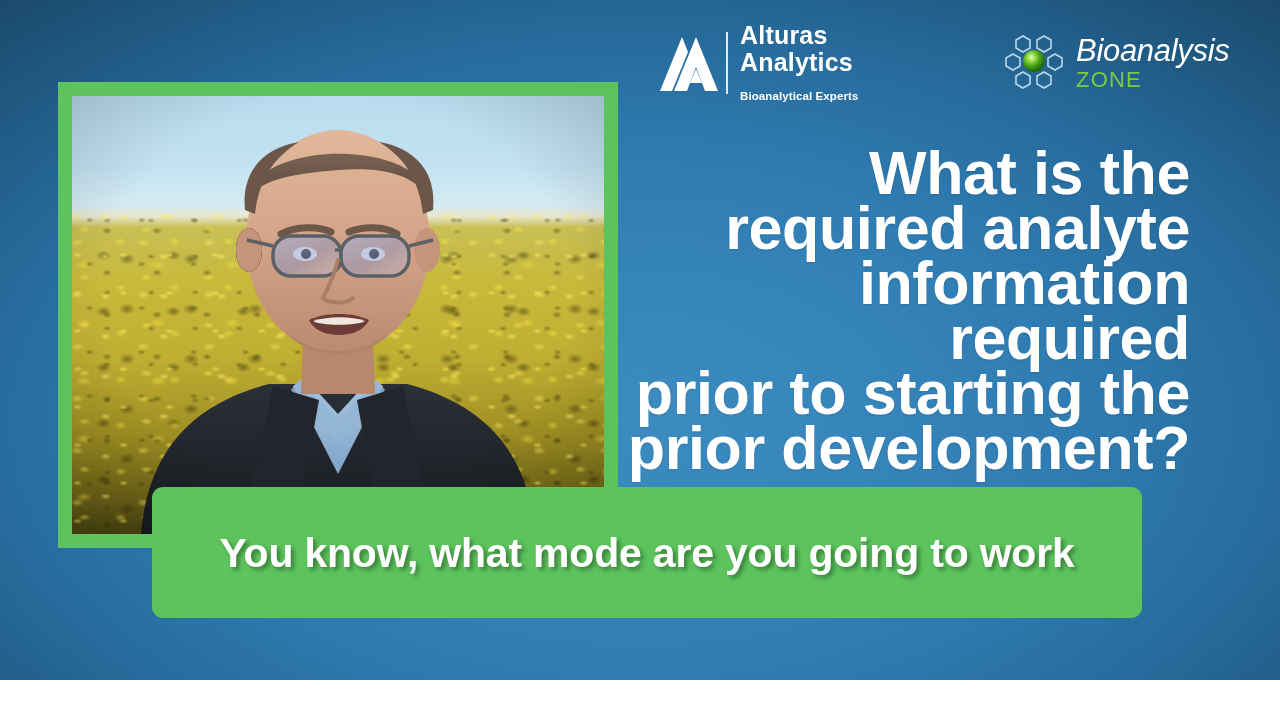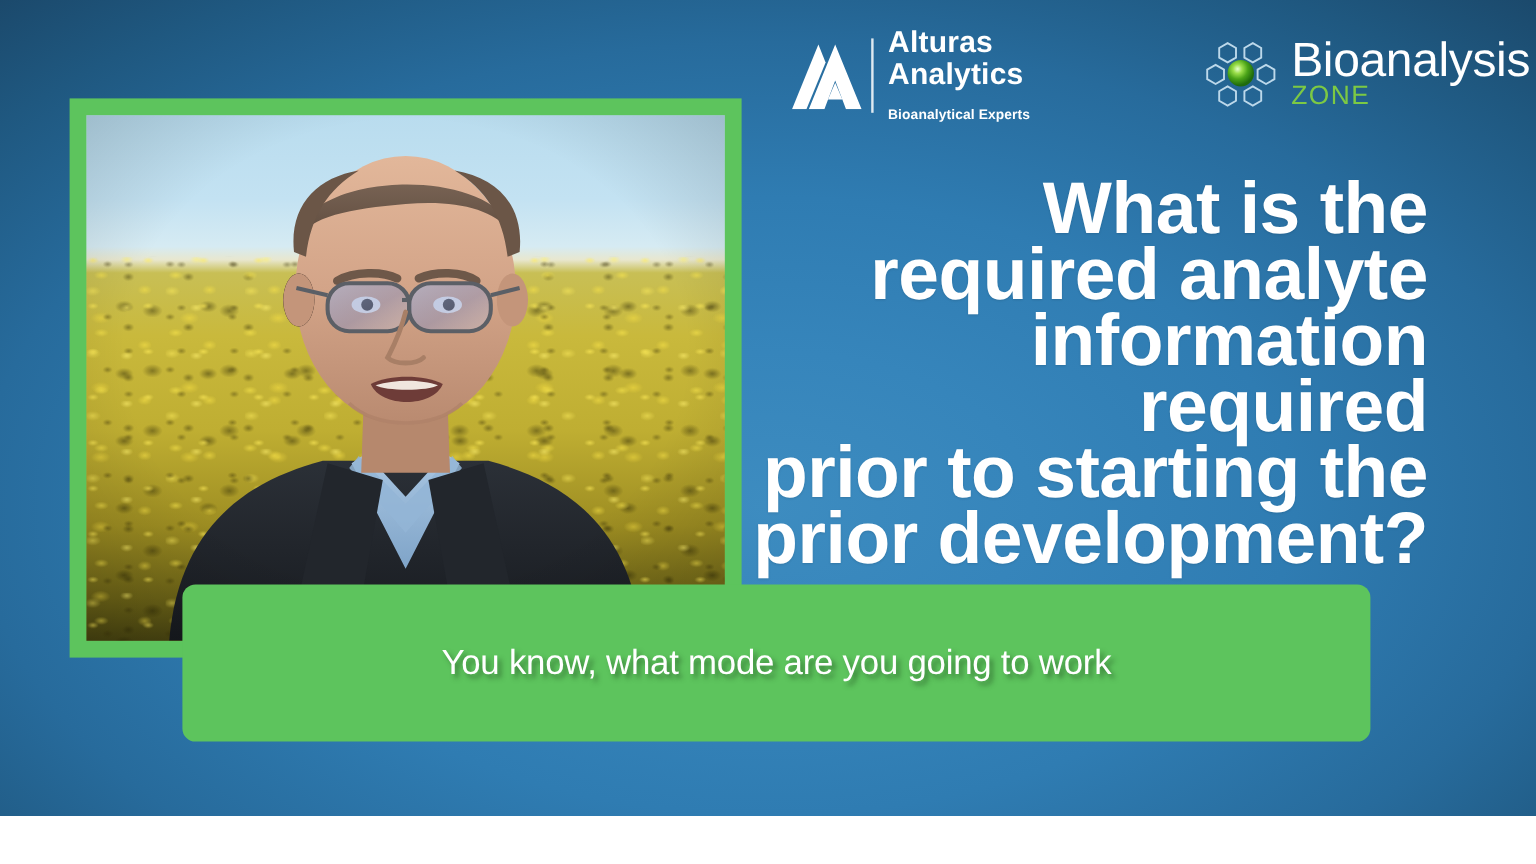--- a/index.html
+++ b/index.html
@@ -85,24 +85,25 @@
     flex: 0 0 auto;
   }
   .bz-words {
     display: flex;
     flex-direction: column;
     justify-content: center;
     margin-left: 6px;
   }
   .bz-name {
     color: #ffffff;
-    font-size: 40px;
+    font-size: 31px;
     font-weight: 400;
     line-height: 33px;
     letter-spacing: -.3px;
+    font-style: italic;
   }
   .bz-zone {
     color: #7cc944;
     font-size: 22px;
     font-weight: 400;
     line-height: 24px;
     letter-spacing: 1.2px;
     margin-top: 1px;
   }
 
@@ -202,22 +203,22 @@
     height: 131px;
     background: #5dc45d;
     border-radius: 11px;
     display: flex;
     align-items: center;
     justify-content: center;
     padding: 0 26px;
   }
   #caption-text {
     color: #ffffff;
-    font-size: 29px;
-    font-weight: 400;
+    font-size: 41px;
+    font-weight: 700;
     line-height: 52px;
     text-align: center;
     letter-spacing: -.2px;
     text-shadow: 3px 3px 4px rgba(30,70,30,.55);
   }
 </style>
 </head>
 <body>
 
 <div id="stage">

